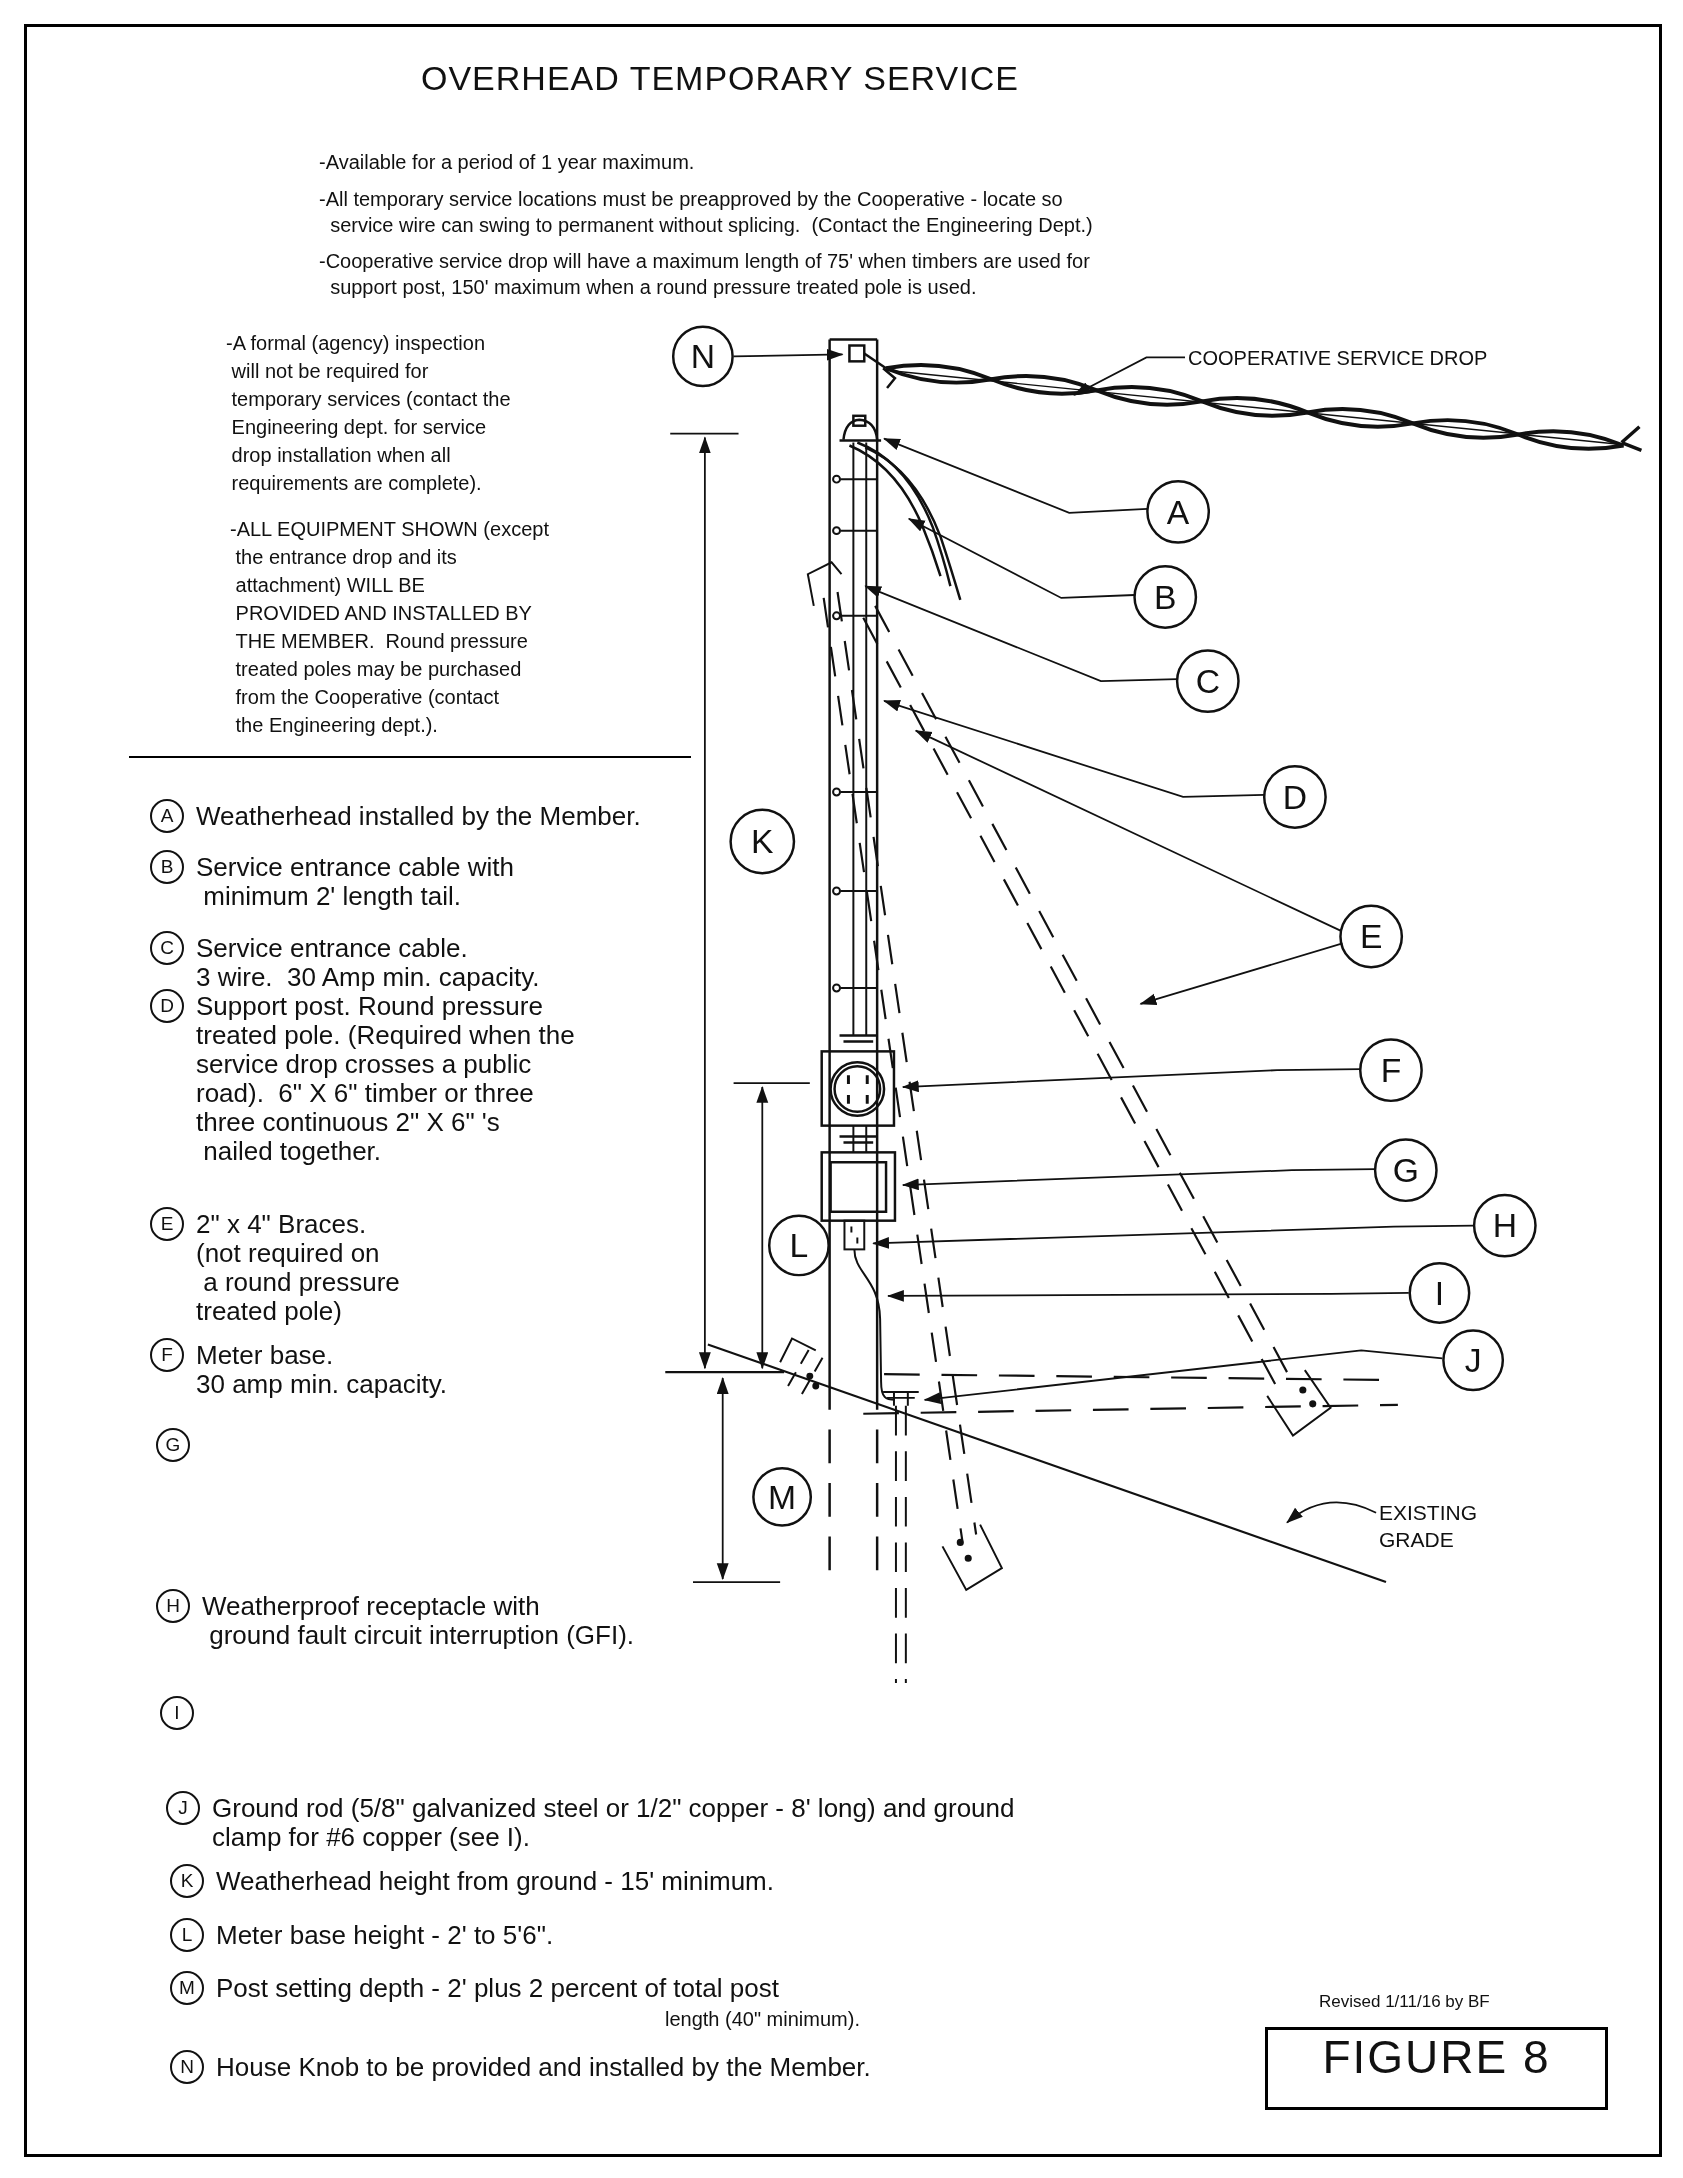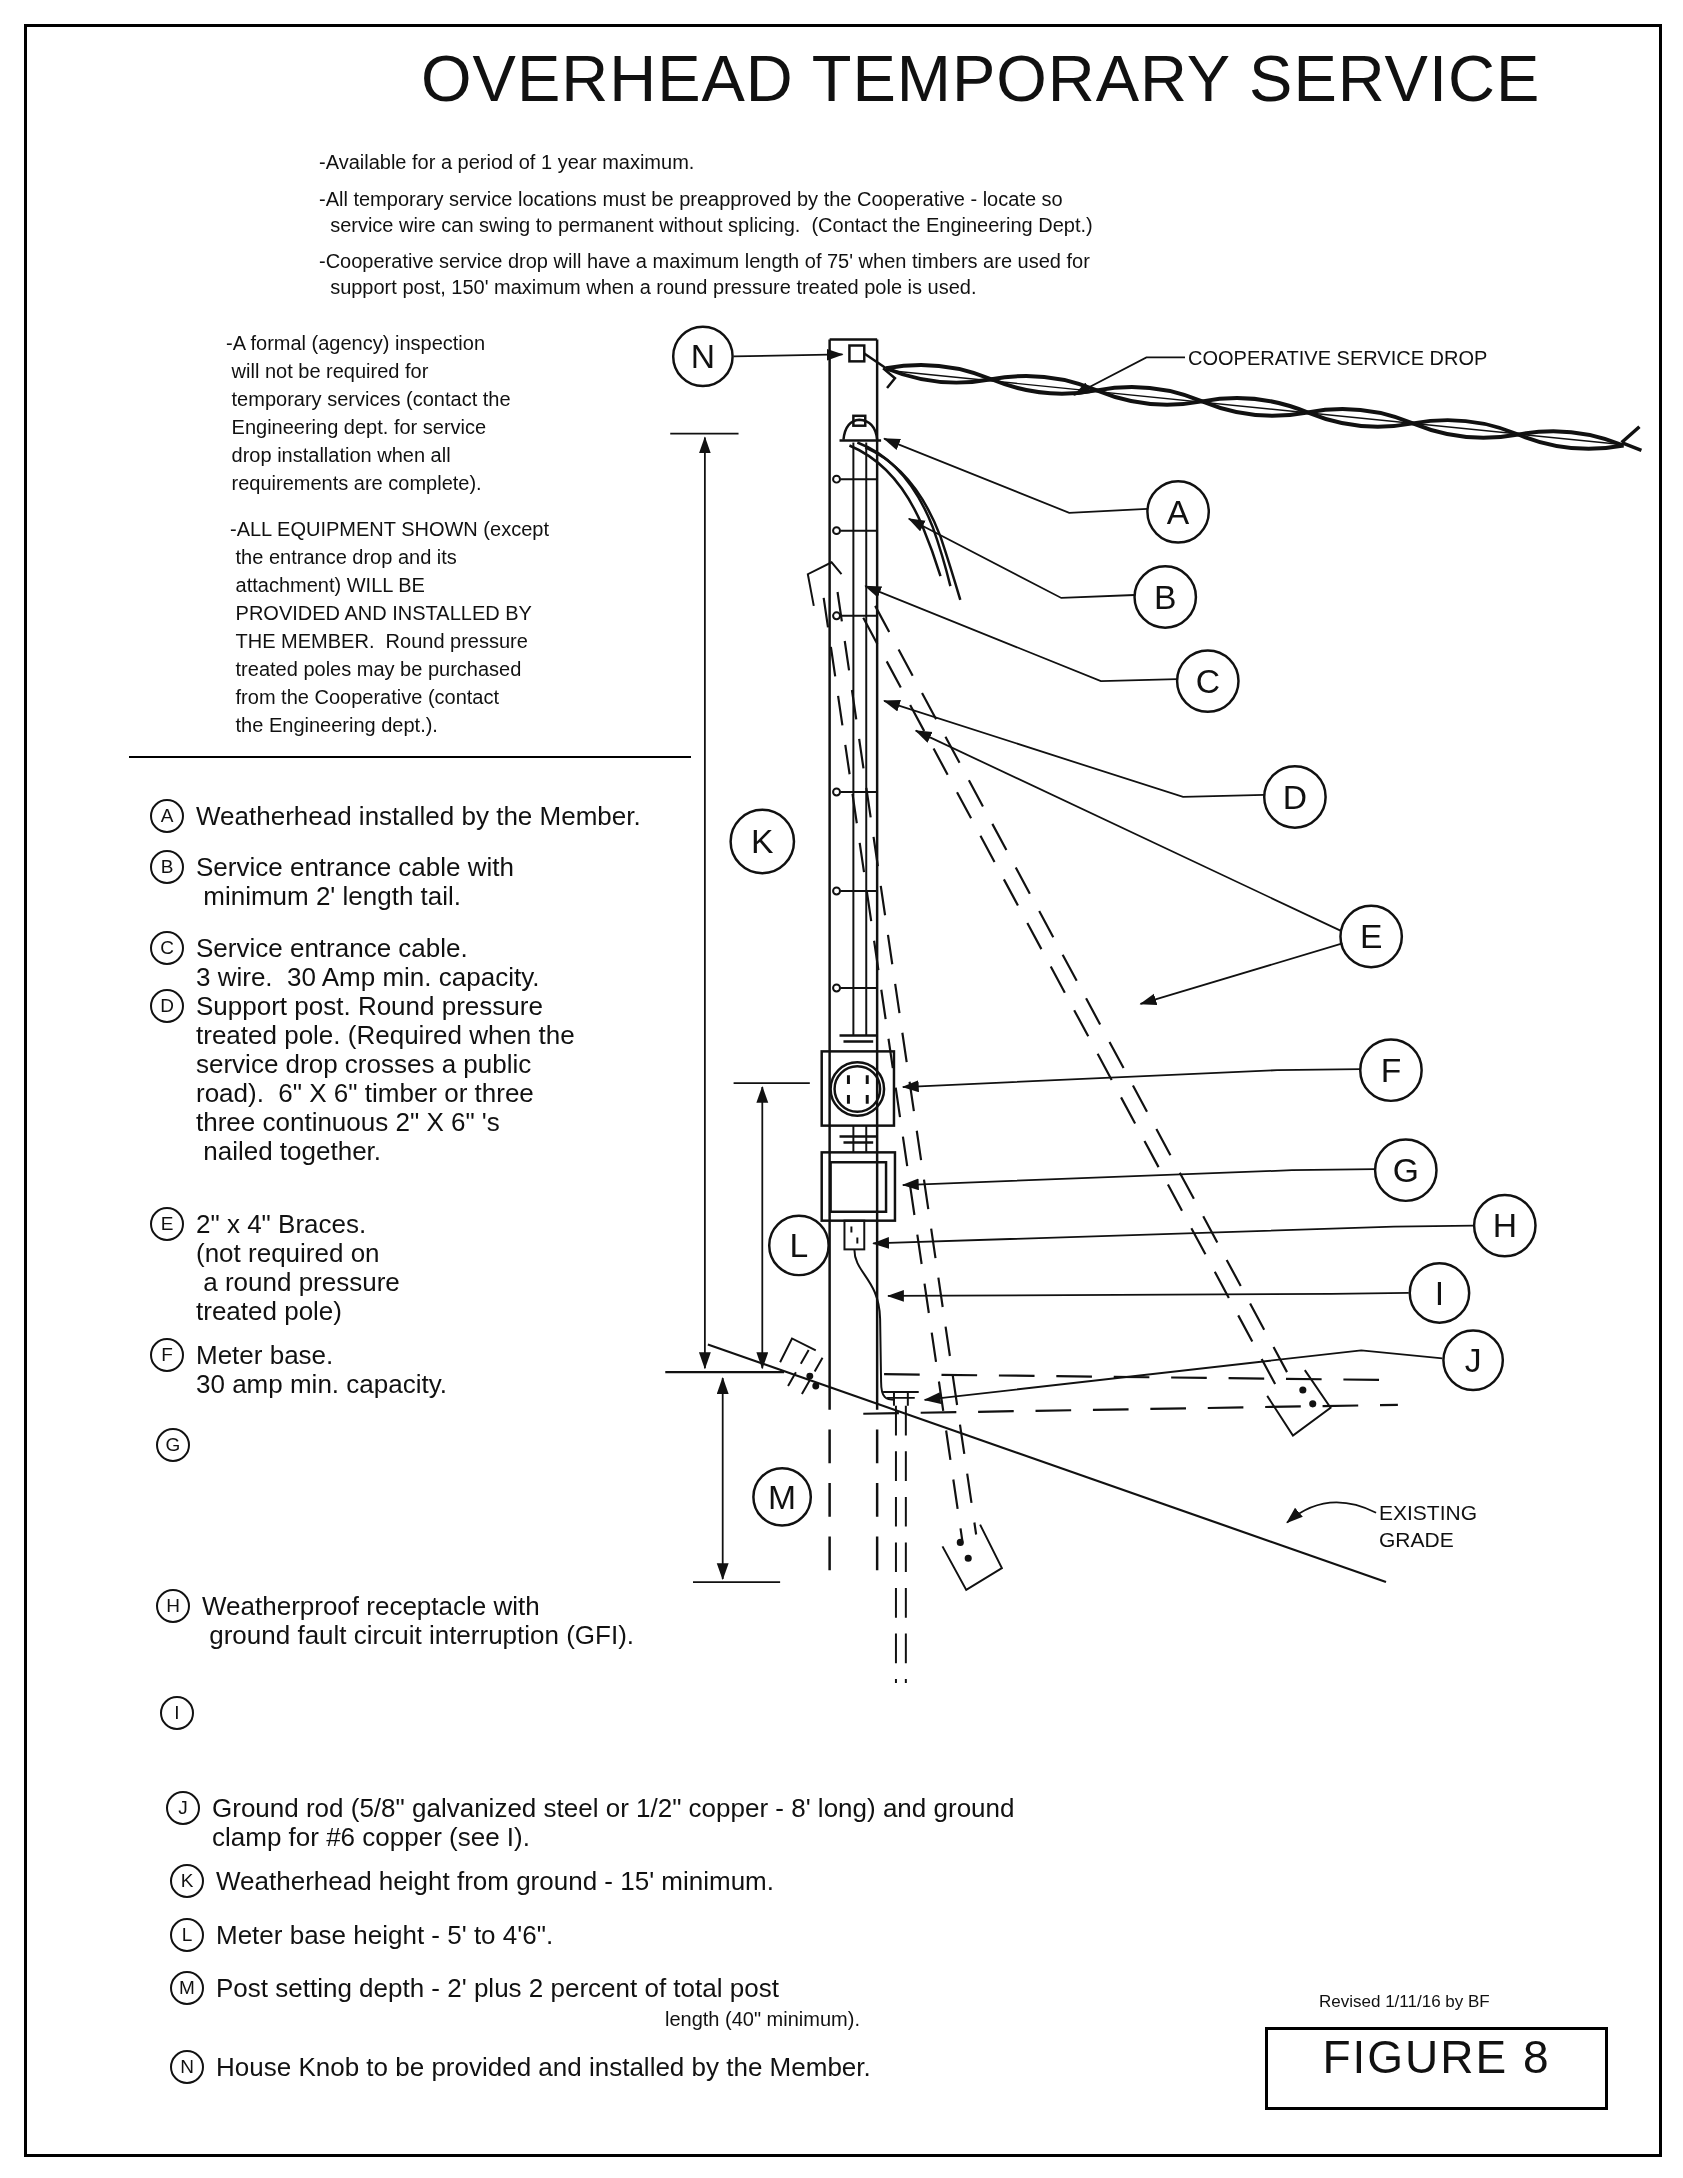--- a/index.html
+++ b/index.html
@@ -1,20 +1,20 @@
 <!DOCTYPE html>
 <html><head>
 <meta charset="utf-8">
 <style>
   html,body{margin:0;padding:0}
   body{width:1683px;height:2178px;background:#fff;position:relative;overflow:hidden;
        font-family:"Liberation Sans",sans-serif;color:#111}
   .border{position:absolute;left:24px;top:24px;width:1632px;height:2127px;border:3px solid #000}
   .t{position:absolute;white-space:pre-wrap;line-height:26px;font-size:20px}
-  .title{font-size:65px;letter-spacing:1px;line-height:55px;white-space:nowrap}
+  .title{font-size:34px;letter-spacing:1px;line-height:55px;white-space:nowrap}
   .note{line-height:28px}
   .sep{position:absolute;background:#000;height:2px}
   .lg{position:absolute;display:flex;gap:12px;align-items:flex-start}
   .badge{flex:none;width:30px;height:30px;border:2px solid #111;border-radius:50%;
          display:flex;align-items:center;justify-content:center;font-size:19px;margin-top:-3px}
   .lgtxt{white-space:pre-wrap;font-size:26px;line-height:29px}
   .smalltext{font-size:17px;line-height:20px}
   .figbox{position:absolute;left:1265px;top:2027px;width:337px;height:77px;border:3px solid #000;
           display:flex;align-items:flex-start;justify-content:center;font-size:46px;letter-spacing:2px}
   svg{position:absolute;left:0;top:0}
@@ -97,21 +97,21 @@
   <span class="badge">J</span>
   <span class="lgtxt">Ground rod (5/8" galvanized steel or 1/2" copper - 8' long) and ground
 clamp for #6 copper (see I).</span>
 </div>
 <div class="lg" style="left:170px;top:1867px">
   <span class="badge">K</span>
   <span class="lgtxt">Weatherhead height from ground - 15' minimum.</span>
 </div>
 <div class="lg" style="left:170px;top:1921px">
   <span class="badge">L</span>
-  <span class="lgtxt">Meter base height - 5' to 4'6".</span>
+  <span class="lgtxt">Meter base height - 2' to 5'6".</span>
 </div>
 <div class="lg" style="left:170px;top:1974px">
   <span class="badge">M</span>
   <span class="lgtxt">Post setting depth - 2' plus 2 percent of total post</span>
 </div>
 <div class="t" style="left:665px;top:2006px">length (40" minimum).</div>
 <div class="lg" style="left:170px;top:2053px">
   <span class="badge">N</span>
   <span class="lgtxt">House Knob to be provided and installed by the Member.</span>
 </div>

